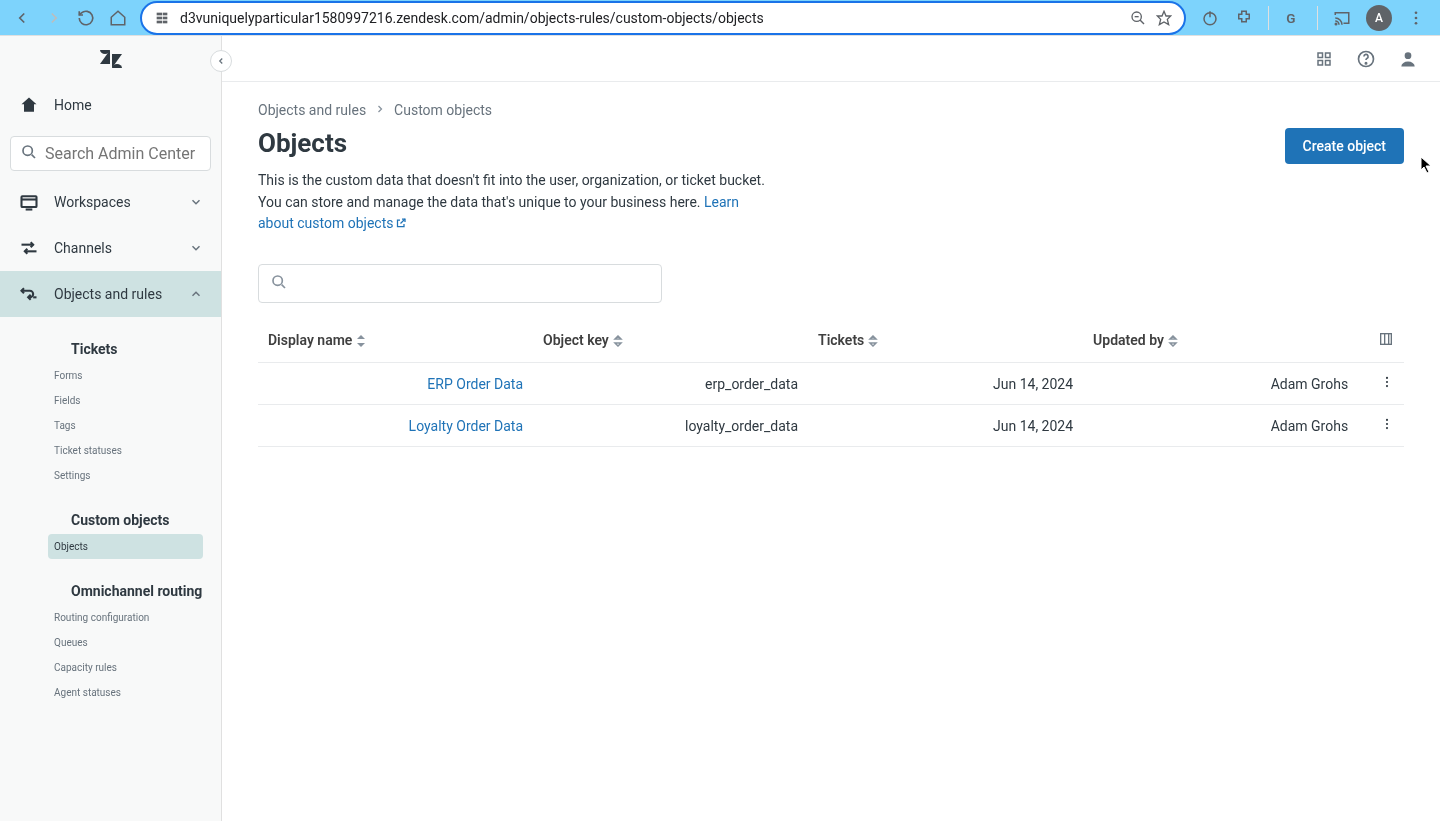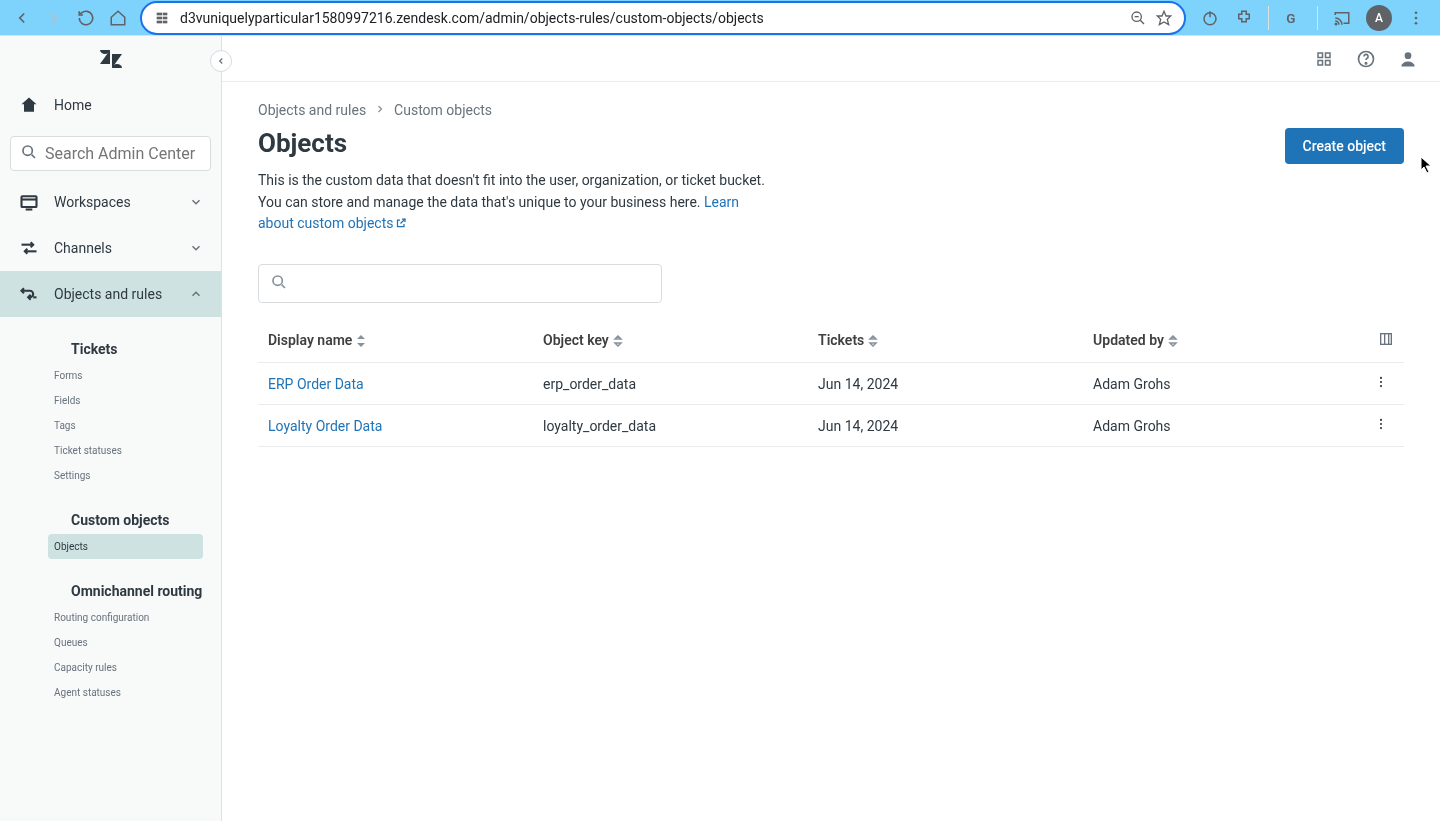--- a/index.html
+++ b/index.html
@@ -55,21 +55,21 @@
 
     .page-desc { max-width: 520px; color: #2f3941; line-height: 1.55; font-size: 14px; }
     .page-desc a { color: #1f73b7; text-decoration: none; }
     .ext-icon { display: inline-block; vertical-align: -1px; margin-left: 2px;}
 
     .table-search { margin-top: 28px; margin-bottom: 16px; width: 404px; border: 1px solid #d8dcde; border-radius: 4px; padding: 9px 12px; display: flex; align-items: center; gap: 8px; }
     .table-search input { border: none; outline: none; flex: 1; font-size: 14px; }
 
     .table { width: 100%; border-collapse: collapse; }
     .table th { text-align: left; font-weight: 600; font-size: 14px; padding: 12px 10px; border-bottom: 1px solid #e9ebed; color: #404040; }
-    .table td { padding: 12px 10px; border-bottom: 1px solid #e9ebed; font-size: 14px; color: #2f3941; }
+    .table td { padding: 12px 10px; border-bottom: 1px solid #e9ebed; font-size: 14px; color: #2f3941; text-align: right; }
     .table td.link { color: #1f73b7; }
     .sort-icon { display: inline-block; margin-left: 4px; vertical-align: -2px; color: #87929d; }
     .col-settings { color: #68737d; }
     .row-menu { width: 30px; text-align: center; color: #68737d; cursor: pointer; }
 
     .cursor-arrow { position: fixed; top: 156px; left: 1420px; pointer-events: none; }
   </style>
 </head>
 <body>
 

